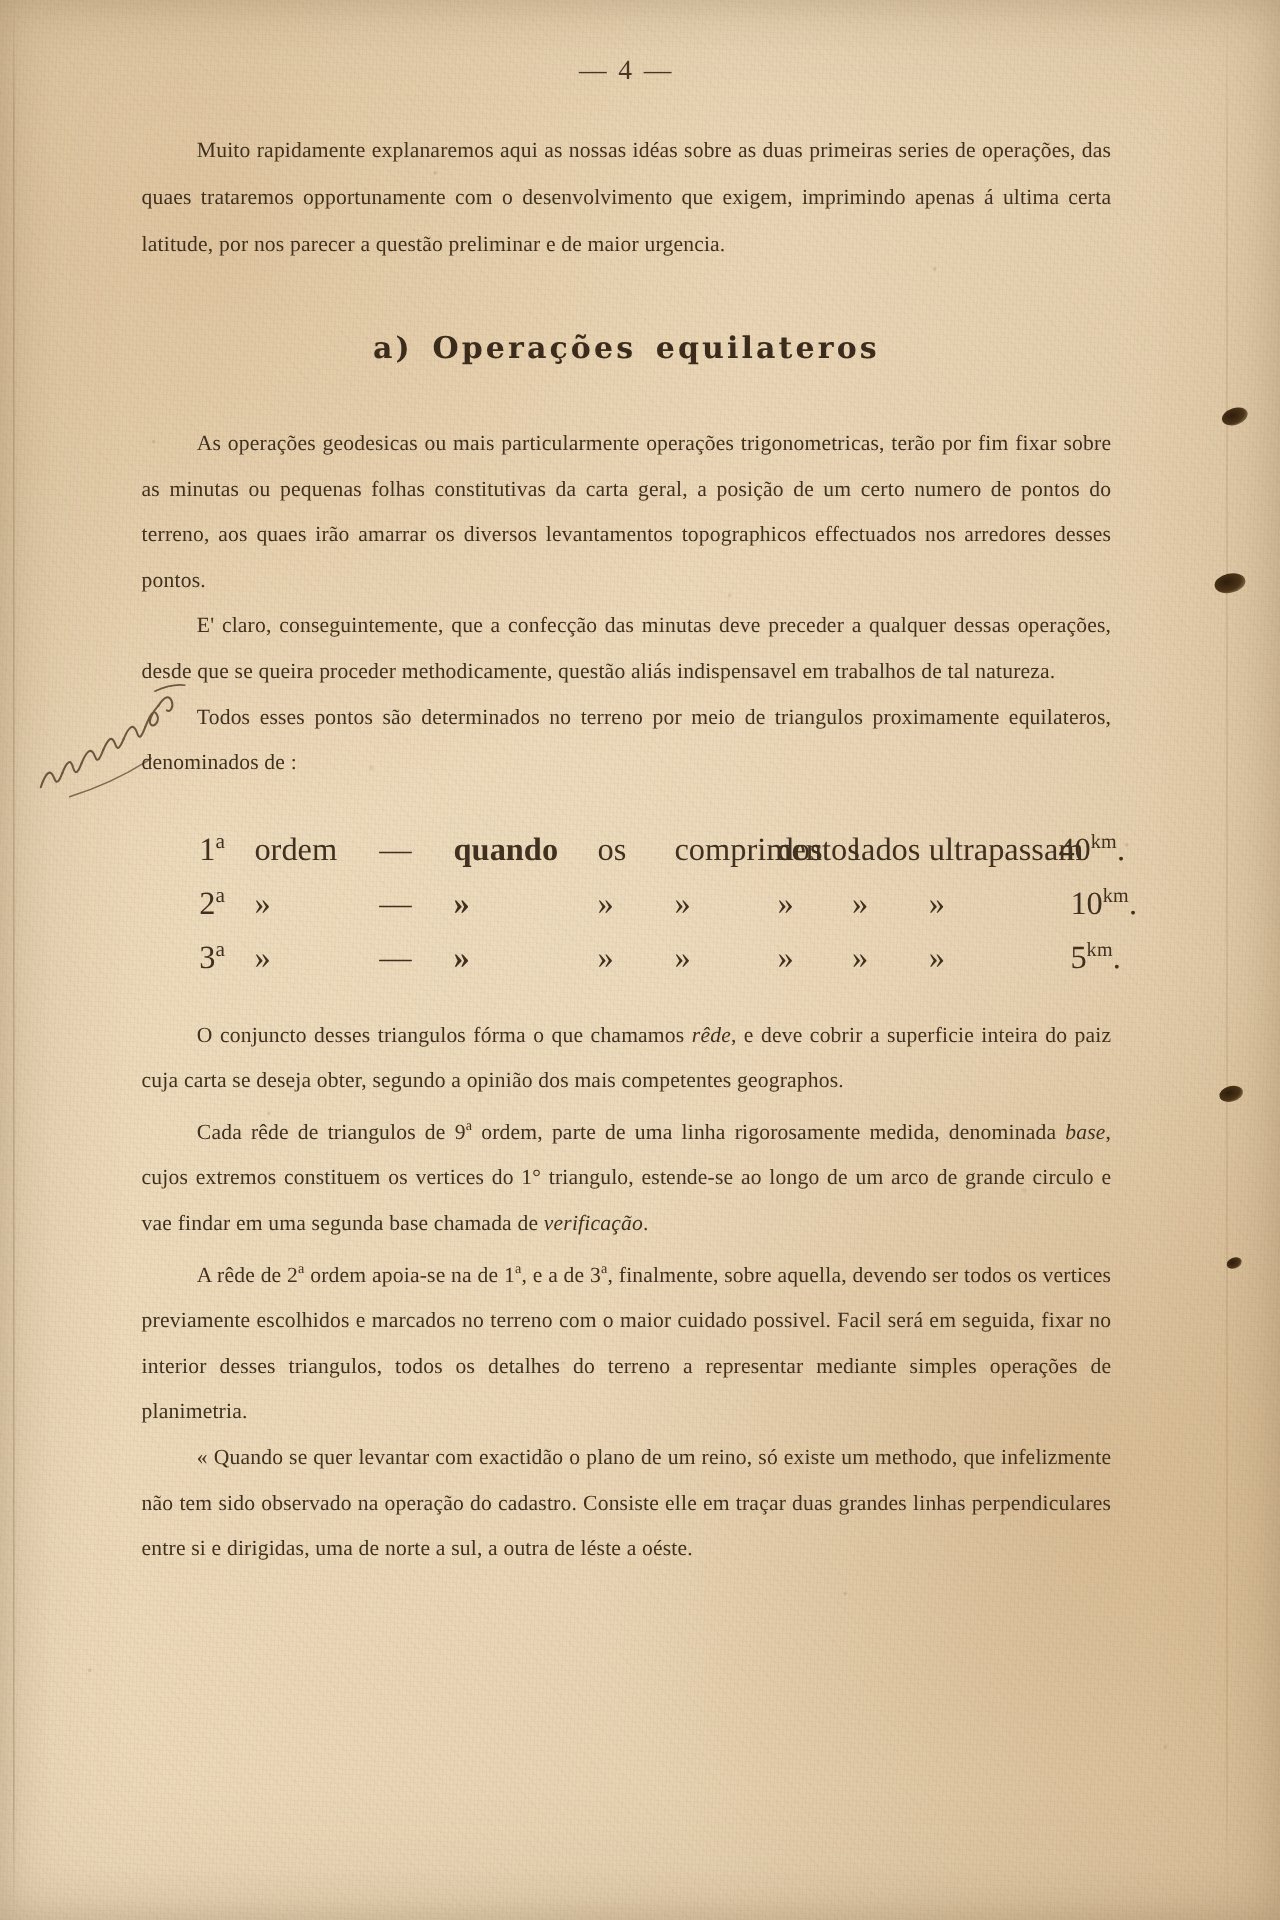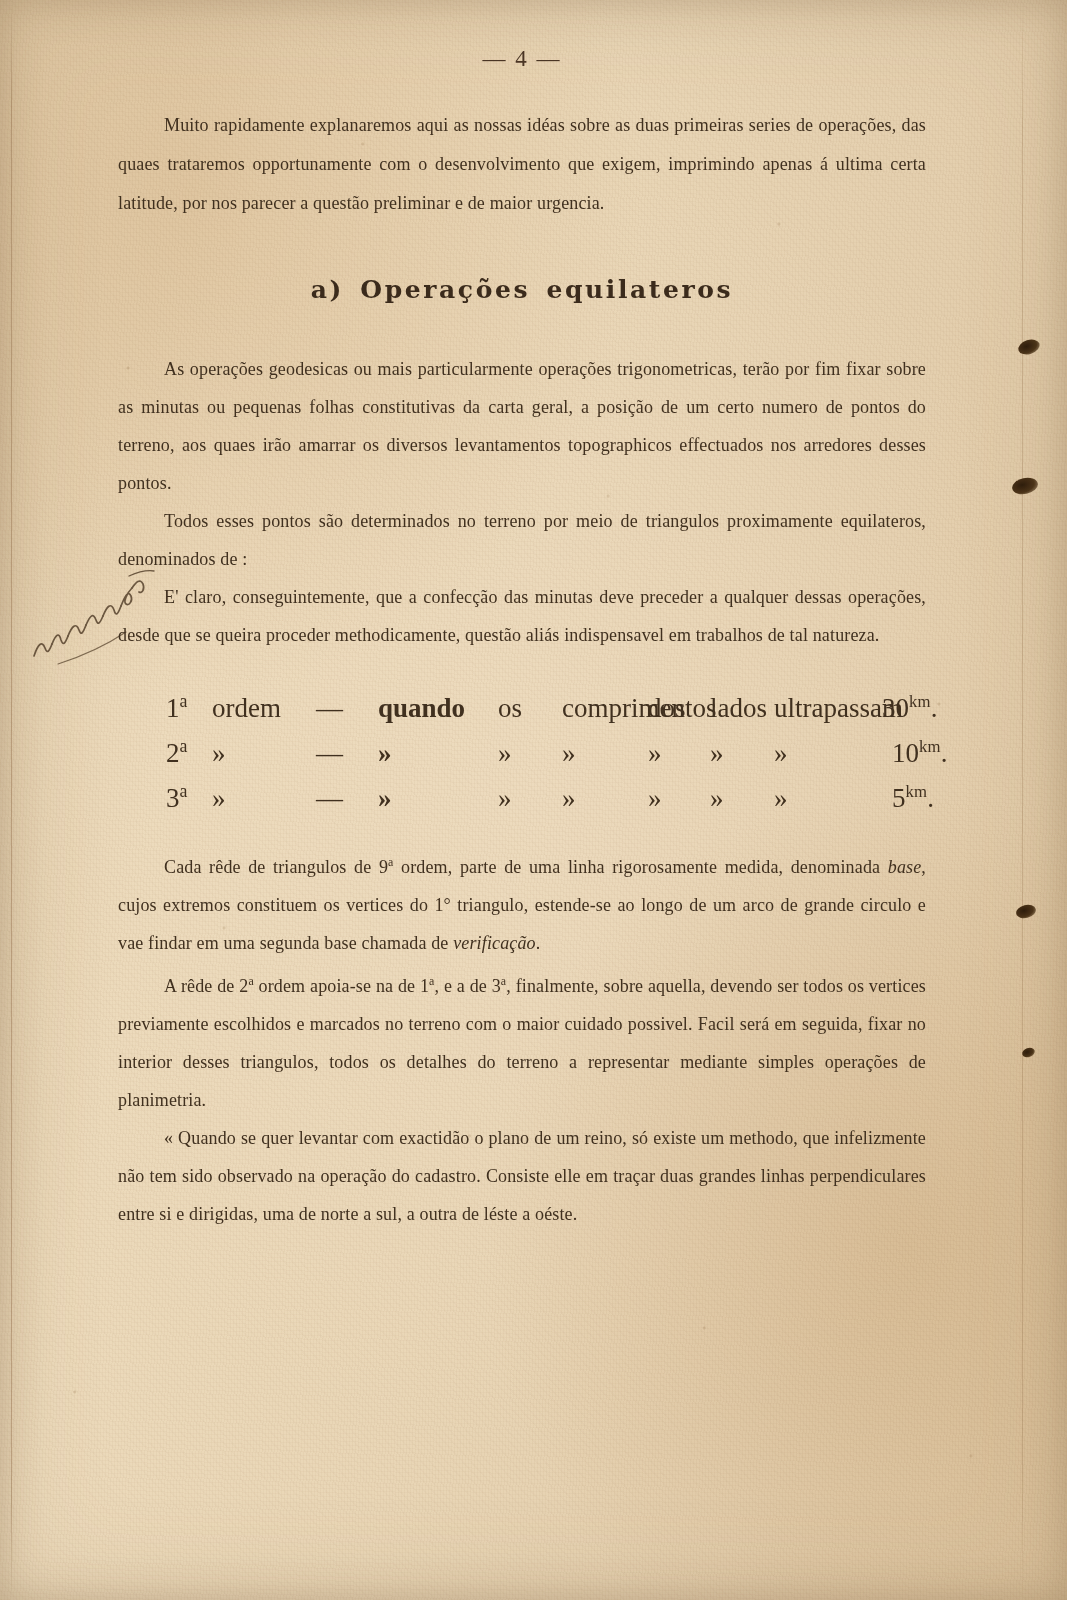--- a/index.html
+++ b/index.html
@@ -226,36 +226,36 @@
   <div class="content">
 
     <div class="folio">— 4 —</div>
 
     <p class="para lead indent first-block">Muito rapidamente explanaremos aqui as nossas idéas sobre as duas primeiras series de operações, das quaes trataremos opportunamente com o desenvolvimento que exigem, imprimindo apenas á ultima certa latitude, por nos parecer a questão preliminar e de maior urgencia.</p>
 
     <h2 class="section-heading">a) Operações equilateros</h2>
 
     <p class="para indent">As operações geodesicas ou mais particularmente operações trigonometricas, terão por fim fixar sobre as minutas ou pequenas folhas constitutivas da carta geral, a posição de um certo numero de pontos do terreno, aos quaes irão amarrar os diversos levantamentos topographicos effectuados nos arredores desses pontos.</p>
 
+    <p class="para indent">E' claro, conseguintemente, que a confecção das minutas deve preceder a qualquer dessas operações, desde que se queira proceder methodicamente, questão aliás indispensavel em trabalhos de tal natureza.</p>
+
     <p class="para indent">Todos esses pontos são determinados no terreno por meio de triangulos proximamente equilateros, denominados de :</p>
-
-    <p class="para indent">E' claro, conseguintemente, que a confecção das minutas deve preceder a qualquer dessas operações, desde que se queira proceder methodicamente, questão aliás indispensavel em trabalhos de tal natureza.</p>
 
     <ul class="orders">
       <li class="order-row ord-row-1">
         <span class="ord-label"><span>1</span><sup class="ord">a</sup></span>
         <span class="ord-word">ordem</span>
         <span class="ord-dash">—</span>
         <span class="ord-c1">quando</span>
         <span class="ord-c2">os</span>
         <span class="ord-c3">comprimentos</span>
         <span class="ord-c4">dos</span>
         <span class="ord-c5">lados</span>
         <span class="ord-c6">ultrapassam</span>
-        <span class="ord-val"><span>30</span><sup class="unit">km</sup><span>.</span></span>
+        <span class="ord-val"><span>40</span><sup class="unit">km</sup><span>.</span></span>
       </li>
 
       <li class="order-row compact ord-row-2">
         <span class="ord-label"><span>2</span><sup class="ord">a</sup></span>
         <span class="ord-word">»</span>
         <span class="ord-dash">—</span>
         <span class="ord-c1">»</span>
         <span class="ord-c2">»</span>
         <span class="ord-c3">»</span>
         <span class="ord-c4">»</span>
@@ -271,20 +271,21 @@
         <span class="ord-c1">»</span>
         <span class="ord-c2">»</span>
         <span class="ord-c3">»</span>
         <span class="ord-c4">»</span>
         <span class="ord-c5">»</span>
         <span class="ord-c6">»</span>
         <span class="ord-val"><span>5</span><sup class="unit">km</sup><span>.</span></span>
       </li>
     </ul>
 
+    <p class="para indent"><span>O conjuncto desses triangulos fórma o que chamamos </span><em>rêde</em><span>, e deve cobrir a superficie inteira do paiz cuja carta se deseja obter, segundo a opinião dos mais competentes geographos.</span></p>
 
     <p class="para indent"><span>Cada rêde de triangulos de 9</span><sup class="ord">a</sup><span> ordem, parte de uma linha rigorosamente medida, denominada </span><em>base</em><span>, cujos extremos constituem os vertices do 1° triangulo, estende-se ao longo de um arco de grande circulo e vae findar em uma segunda base chamada de </span><em>verificação</em><span>.</span></p>
 
     <p class="para indent"><span>A rêde de 2</span><sup class="ord">a</sup><span> ordem apoia-se na de 1</span><sup class="ord">a</sup><span>, e a de 3</span><sup class="ord">a</sup><span>, finalmente, sobre aquella, devendo ser todos os vertices previamente escolhidos e marcados no terreno com o maior cuidado possivel. Facil será em seguida, fixar no interior desses triangulos, todos os detalhes do terreno a representar mediante simples operações de planimetria.</span></p>
 
 
     <p class="para indent">« Quando se quer levantar com exactidão o plano de um reino, só existe um methodo, que infelizmente não tem sido observado na operação do cadastro. Consiste elle em traçar duas grandes linhas perpendiculares entre si e dirigidas, uma de norte a sul, a outra de léste a oéste.</p>
 
   </div>
 

